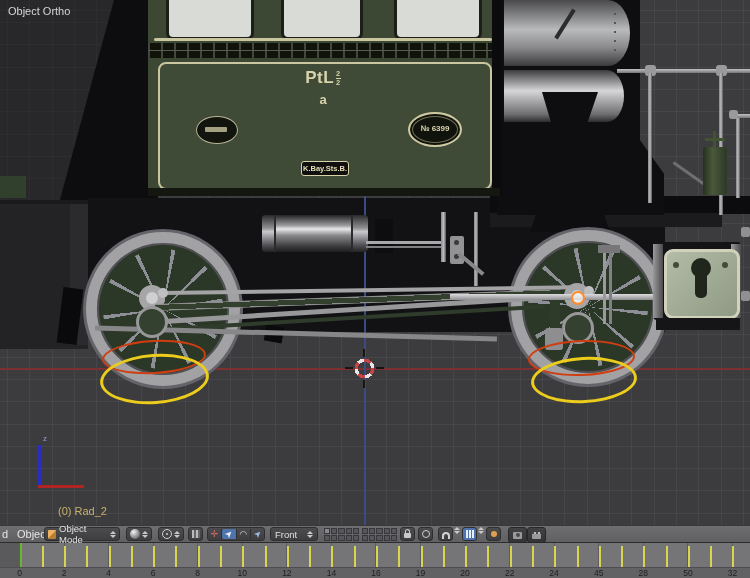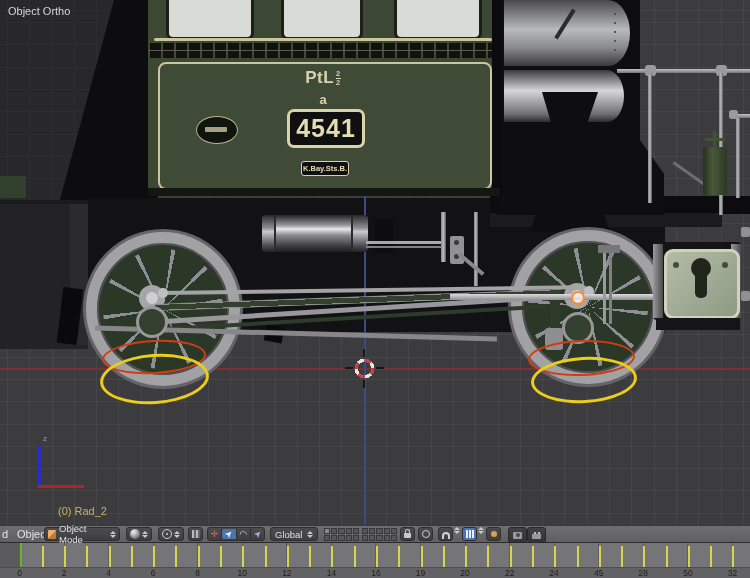--- a/index.html
+++ b/index.html
@@ -237,21 +237,21 @@
     <div id="cab-bottom-edge" class="abs"></div>
 
     <div id="class-label" class="abs plate-text">
       <span>PtL</span>
       <span id="class-fraction">
         <span>2</span>
         <span>2</span>
       </span>
     </div>
     <div id="series-letter" class="abs plate-text">a</div>
-    <div id="number-plate" class="abs">4541</div>
+    <div id="works-plate" class="abs">№ 6399</div>
     <div id="maker-plate" class="abs">
         <i></i>
       </div>
     <div id="railway-plate" class="abs">K.Bay.Sts.B.</div>
 
     <div id="cyl-1" class="abs cyl">
         <i></i>
       </div>
     <div id="cyl-handle" class="abs"></div>
     <div id="cyl-2" class="abs cyl"></div>
@@ -387,21 +387,21 @@
         </span>
       <span class="manip">
           <span id="rot-glyph">◠</span>
         </span>
       <span class="manip">
           <span id="scale-glyph">➤</span>
         </span>
     </div>
 
     <div id="orient-dd" class="abs hbtn">
-      <span>Global</span>
+      <span>Front</span>
       <span class="updown">
           <b></b>
           <i></i>
         </span>
     </div>
 
     <div id="layers-1" class="abs layer-grid">
         <span class="layer-cell active"></span>
         <span class="layer-cell"></span>
         <span class="layer-cell"></span>

